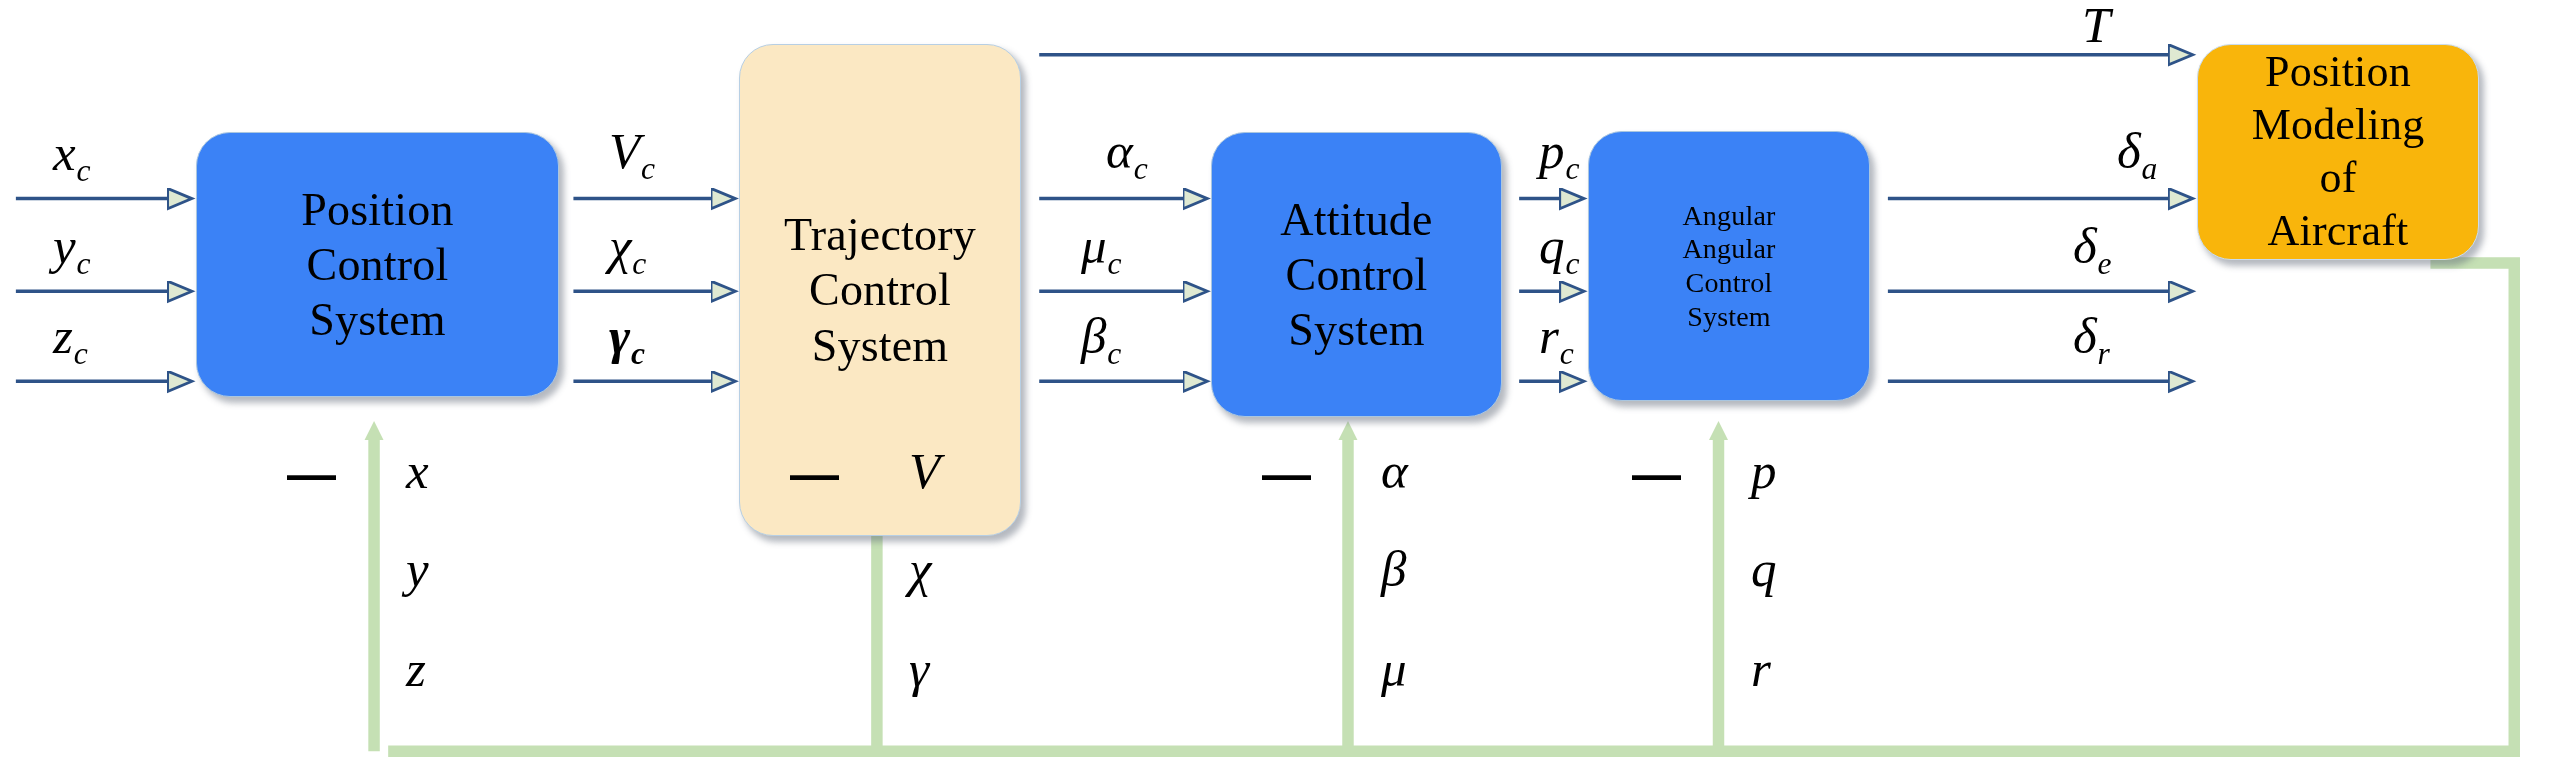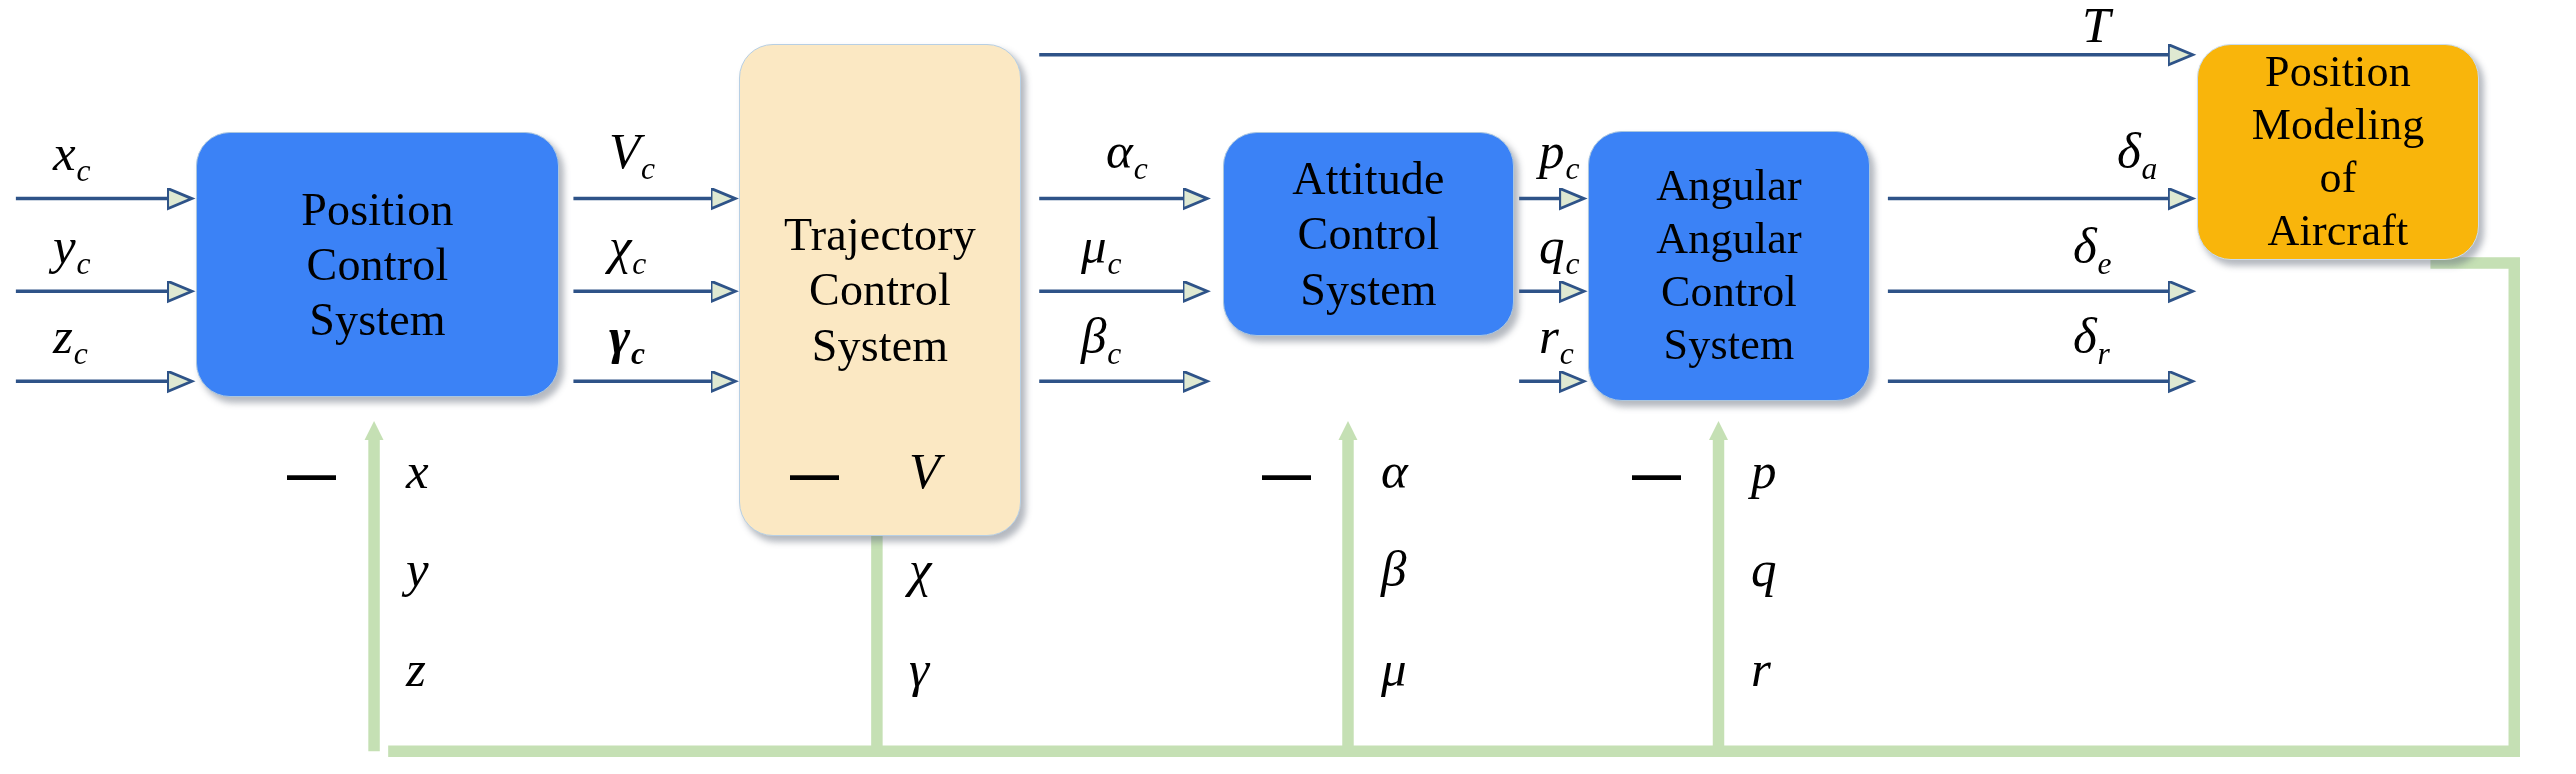--- a/index.html
+++ b/index.html
@@ -92,27 +92,27 @@
     <span class="bline">Control</span>
     <span class="bline">System</span>
   </div>
 
   <div class="block cream" style="left:739px;top:44px;width:282px;height:492px;">
     <span class="bline">Trajectory</span>
     <span class="bline">Control</span>
     <span class="bline">System</span>
   </div>
 
-  <div class="block blue" style="left:1211px;top:132px;width:291px;height:204px;margin-left:12px;">
+  <div class="block blue" style="left:1211px;top:132px;width:291px;height:285px;">
     <span class="bline">Attitude</span>
     <span class="bline">Control</span>
     <span class="bline">System</span>
   </div>
 
-  <div class="block blue" style="left:1588px;top:131px;width:282px;height:270px;font-size:44px;">
+  <div class="block blue" style="left:1588px;top:131px;width:282px;height:270px;font-size:28px;">
     <span class="bline">Angular</span>
     <span class="bline">Angular</span>
     <span class="bline">Control</span>
     <span class="bline">System</span>
   </div>
 
   <div class="block orange" style="left:2197px;top:44px;width:282px;height:216px;font-size:44px;">
     <span class="bline">Position</span>
     <span class="bline">Modeling</span>
     <span class="bline">of</span>

